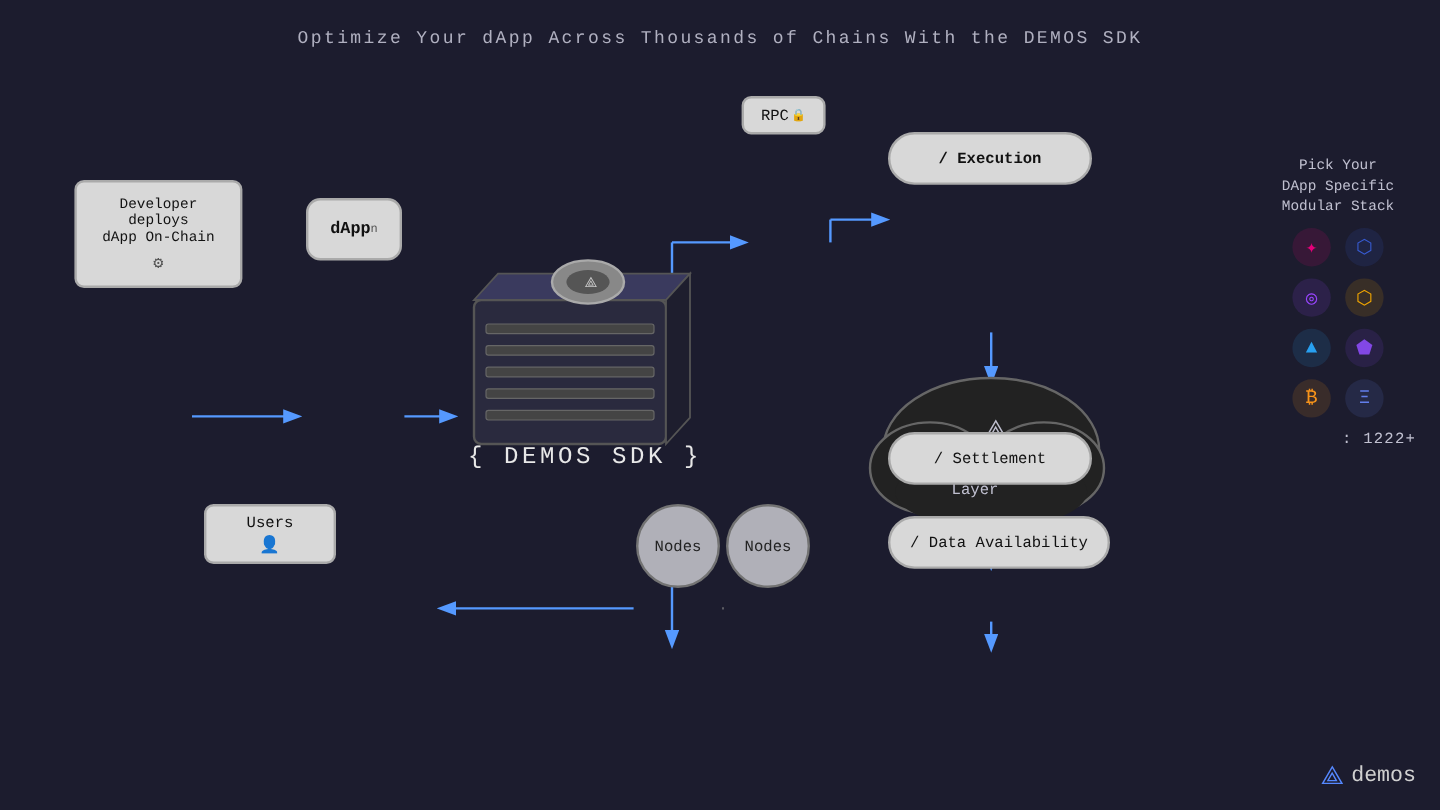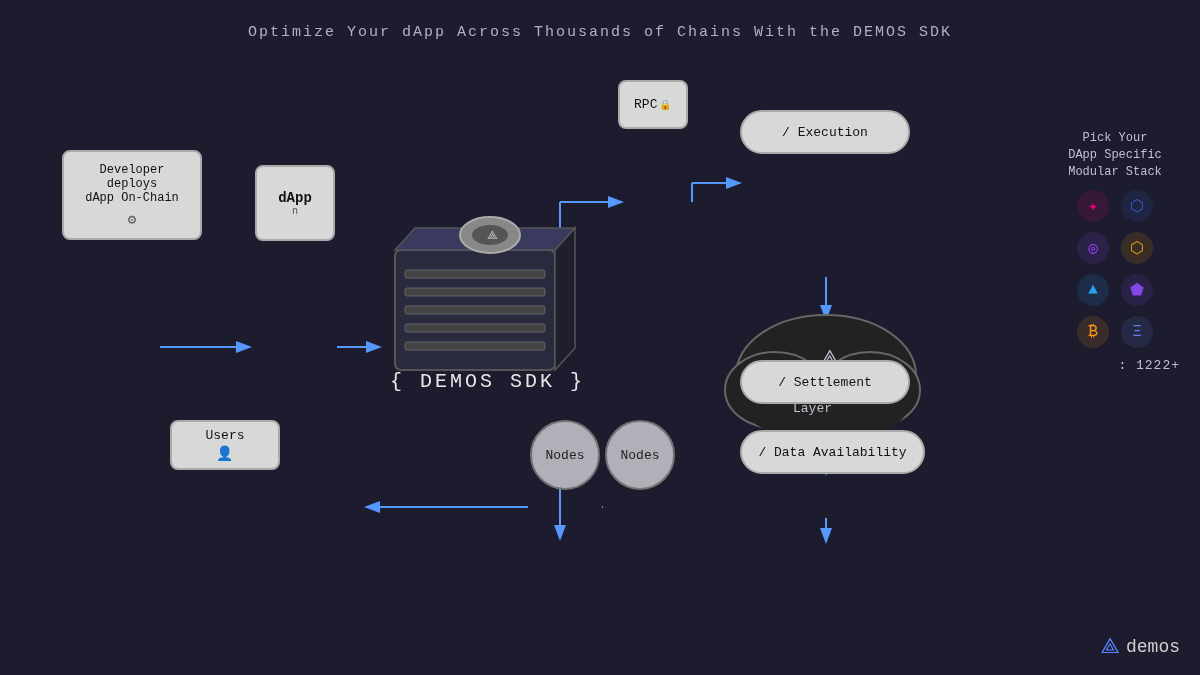--- a/index.html
+++ b/index.html
@@ -63,37 +63,39 @@
       height: 90px;
       flex-direction: column;
       gap: 2px;
       margin-left: 44px;
     }
 
     .box-dapp {
       left: 255px;
       top: 165px;
       width: 80px;
-      height: 76px;
-      flex-direction: column;
+      height: 52px;
+      flex-direction: row;
+      border-radius: 12px;
     }
 
     .box-rpc {
       left: 618px;
       top: 80px;
       width: 70px;
-      height: 49px;
+      height: 32px;
     }
 
     .box-execution {
       left: 740px;
       top: 110px;
       width: 170px;
       height: 44px;
       border-radius: 22px;
+      font-weight: bold;
     }
 
     .box-settlement {
       left: 740px;
       top: 360px;
       width: 170px;
       height: 44px;
       border-radius: 22px;
       align-items: center;
     }

